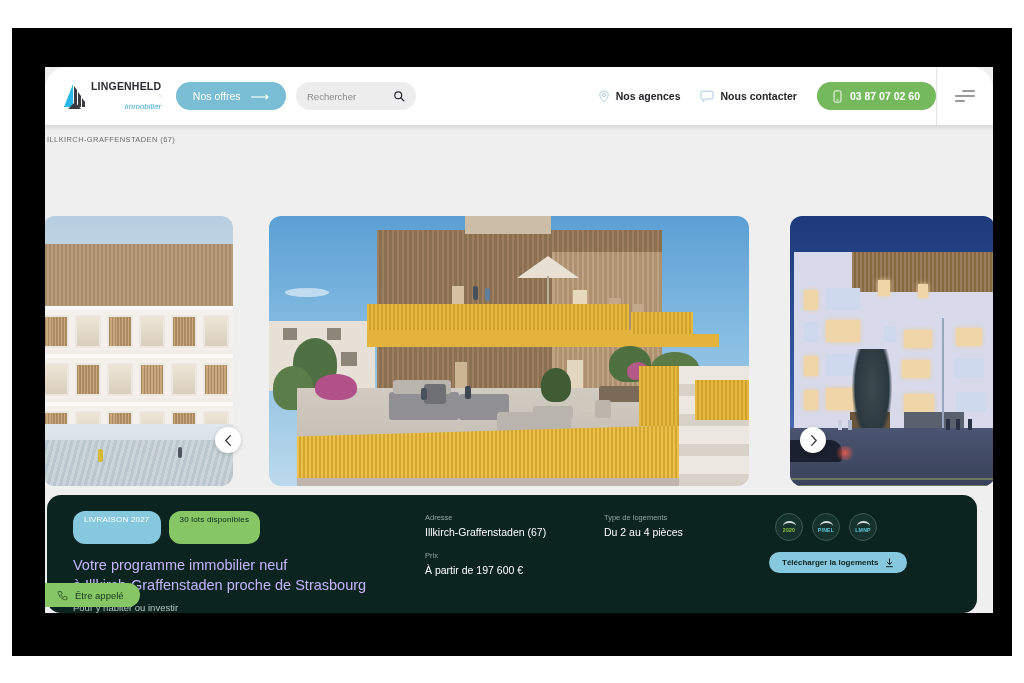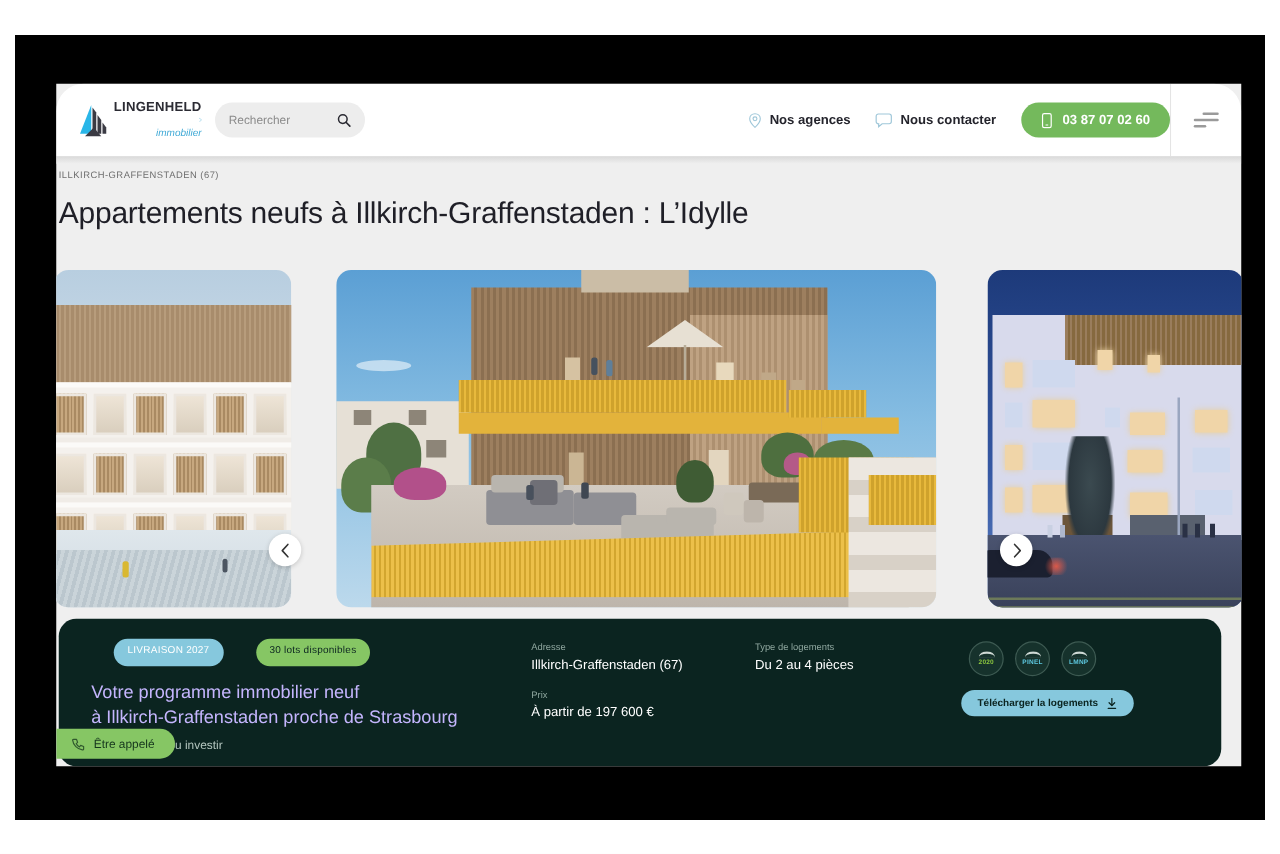--- a/index.html
+++ b/index.html
@@ -279,21 +279,21 @@
   #info-panel {
     position: absolute; left: 2px; top: 428px;
     width: 930px; height: 118px;
     background: #0b2420; border-radius: 14px;
     color: #ffffff;
   }
   #info-left { position: absolute; left: 26px; top: 16px; }
   .tags { display: flex; gap: 8px; }
   .tag {
     border-radius: 12px; font-size: 8px; font-weight: 500;
-    padding: 4px 11px 9px; letter-spacing: .2px; white-space: nowrap; margin-left: 18px;
+    padding: 4px 11px 20px; letter-spacing: .2px; white-space: nowrap;
   }
   .tag.blue  { background: #86c8dd; color: #ffffff; }
   .tag.green { background: #86c664; color: #0b2420; }
   #info-headline {
     margin-top: 12px; font-size: 14.5px; line-height: 1.35;
     font-weight: 400; color: #c4b5fd; white-space: pre-line;
   }
   #info-sub {
     margin-top: 7px; font-size: 9.5px; color: #b4c6bf;
   }
@@ -361,20 +361,24 @@
         </svg>
         <span class="logo-text">
           <span class="logo-name">LINGENHELD</span>
           <span class="logo-sub">immobilier</span>
         </span>
         <svg class="logo-swoosh" width="12" height="20" viewBox="0 0 12 20">
           <path d="M1,4 C11,6 11,13 2,15" fill="none" stroke="#3fa9d6" stroke-width="1.2"></path>
         </svg>
       </div>
 
+      <button id="nav-offers">
+        <span>Nos offres</span>
+        <span class="arr">⟶</span>
+      </button>
 
       <div id="nav-search">
         <span class="ph">Rechercher</span>
         <svg class="mag" width="12" height="12" viewBox="0 0 16 16">
           <circle cx="7" cy="7" r="4.6" fill="none" stroke="currentColor" stroke-width="1.6"></circle>
           <line x1="10.4" y1="10.4" x2="14.5" y2="14.5" stroke="currentColor" stroke-width="1.8" stroke-linecap="round"></line>
         </svg>
       </div>
 
       <div id="nav-right">
@@ -407,21 +411,20 @@
             <span></span>
               <span></span>
               <span></span>
           </div>
         </div>
       </div>
     </div>
     <div id="nav-shadow"></div>
 
     <div id="breadcrumb">ILLKIRCH-GRAFFENSTADEN (67)</div>
-    <h1 id="page-title">Appartements neufs à Illkirch-Graffenstaden : L’Idylle</h1>
 
     <div id="carousel">
 
       <div class="slide" id="slide-left">
         <div class="sky"></div>
         <div class="art">
           <div class="bldg-left">
             <div class="roofwood"></div>
             <div class="floor" style="top:62px;">
               <div class="win" style="left:4px;"></div>

